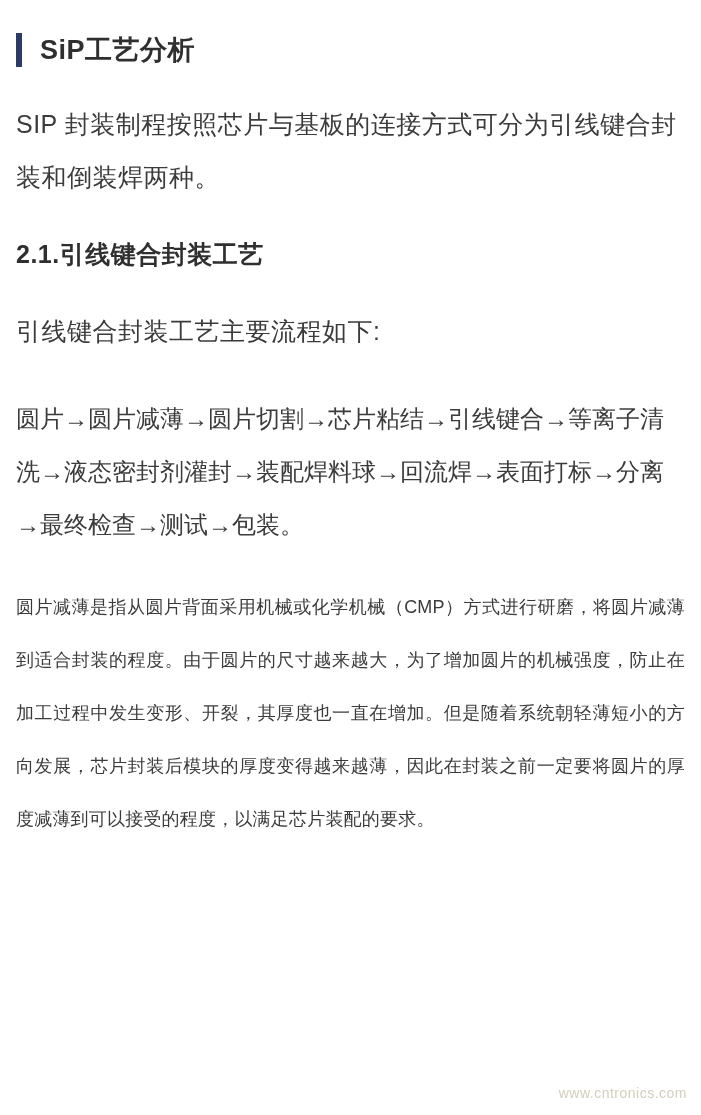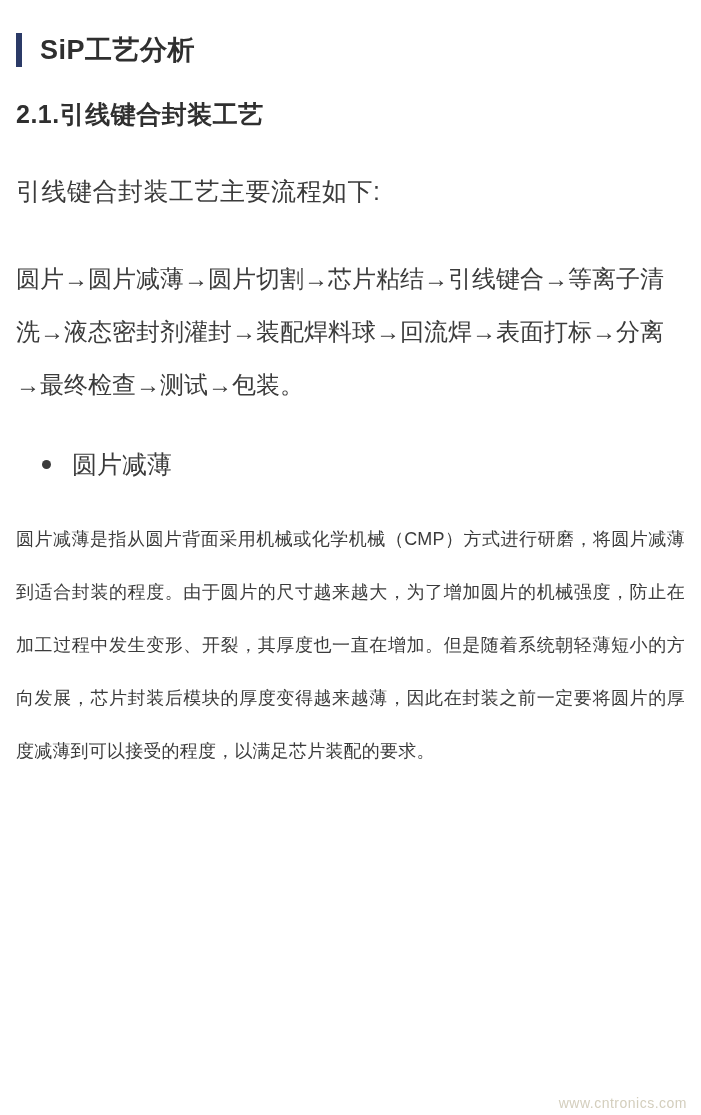--- a/index.html
+++ b/index.html
@@ -85,46 +85,44 @@
     font-size: 18px;
     line-height: 53px;
     color: #3b3b3b;
     margin: 0;
     letter-spacing: 0.2px;
     text-align: justify;
   }
   .watermark {
     position: absolute;
     right: 14px;
-    bottom: 4px;
+    bottom: 14px;
     font-size: 14px;
     color: #cfc9b6;
     font-family: "Liberation Sans", sans-serif;
     letter-spacing: 0.5px;
     opacity: 0.9;
   }
 </style>
 </head>
 <body>
 
 <div class="page">
 
   <div class="section-title">
     <span class="title-bar"></span>
     <span class="title-text">SiP工艺分析</span>
   </div>
 
+  <p class="body">SIP 封装制程按照芯片与基板的连接方式可分为引线键合封装和倒装焊两种。</p>
 
   <h3 class="sub">2.1.引线键合封装工艺</h3>
 
   <p class="body">引线键合封装工艺主要流程如下:</p>
 
   <p class="flow">圆片→圆片减薄→圆片切割→芯片粘结→引线键合→等离子清洗→液态密封剂灌封→装配焊料球→回流焊→表面打标→分离→最终检查→测试→包装。</p>
 
-  <ul class="bullets">
-    <li>圆片减薄</li>
-  </ul>
 
   <p class="para-indent">圆片减薄是指从圆片背面采用机械或化学机械（CMP）方式进行研磨，将圆片减薄到适合封装的程度。由于圆片的尺寸越来越大，为了增加圆片的机械强度，防止在加工过程中发生变形、开裂，其厚度也一直在增加。但是随着系统朝轻薄短小的方向发展，芯片封装后模块的厚度变得越来越薄，因此在封装之前一定要将圆片的厚度减薄到可以接受的程度，以满足芯片装配的要求。</p>
 
 </div>
 
 <div class="watermark">www.cntronics.com</div>
 
 </body></html>

